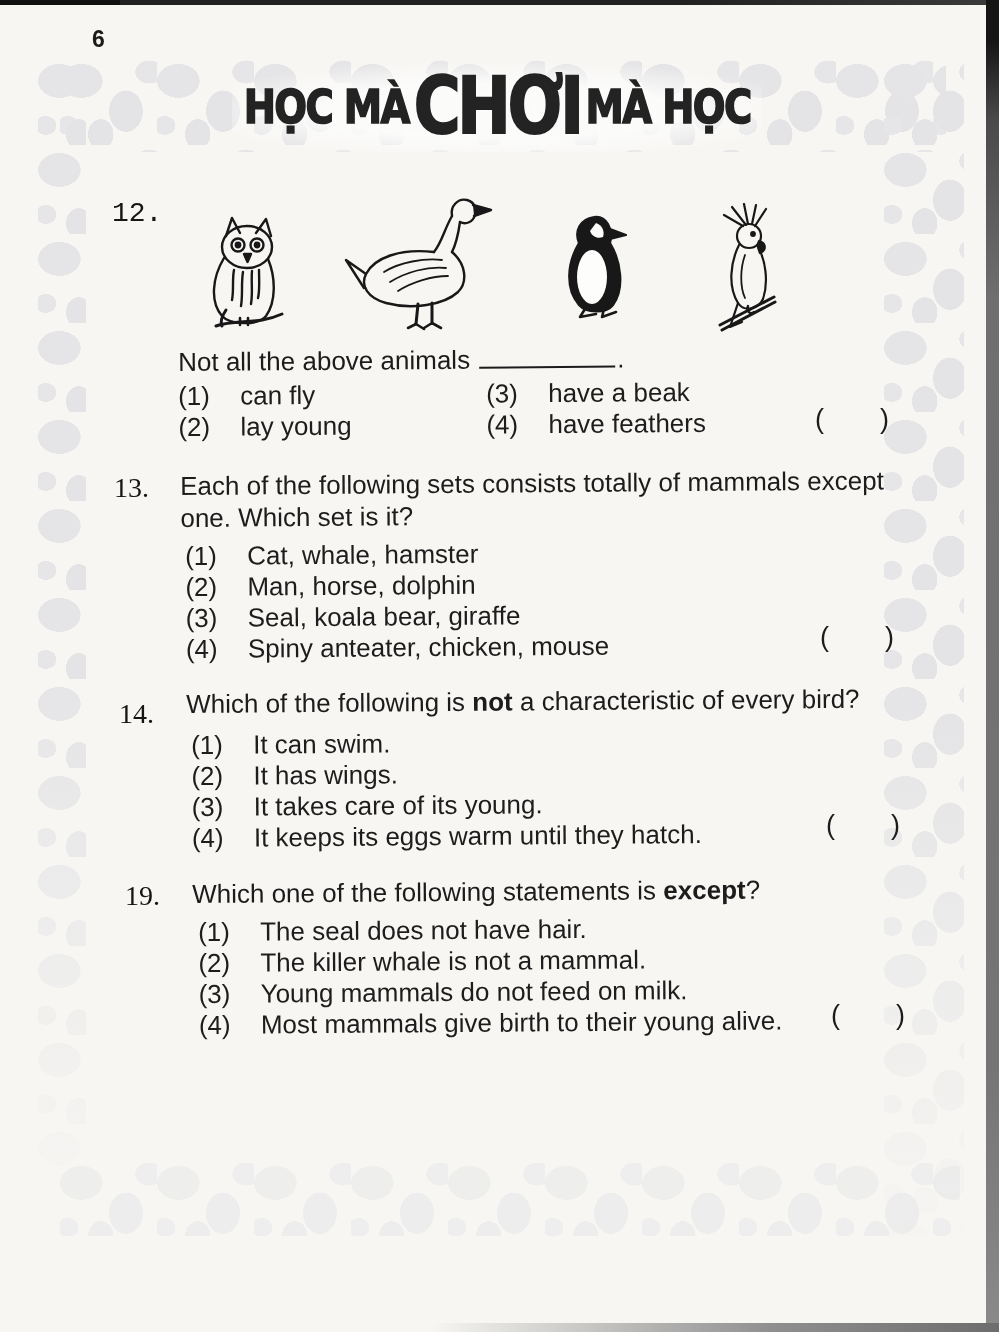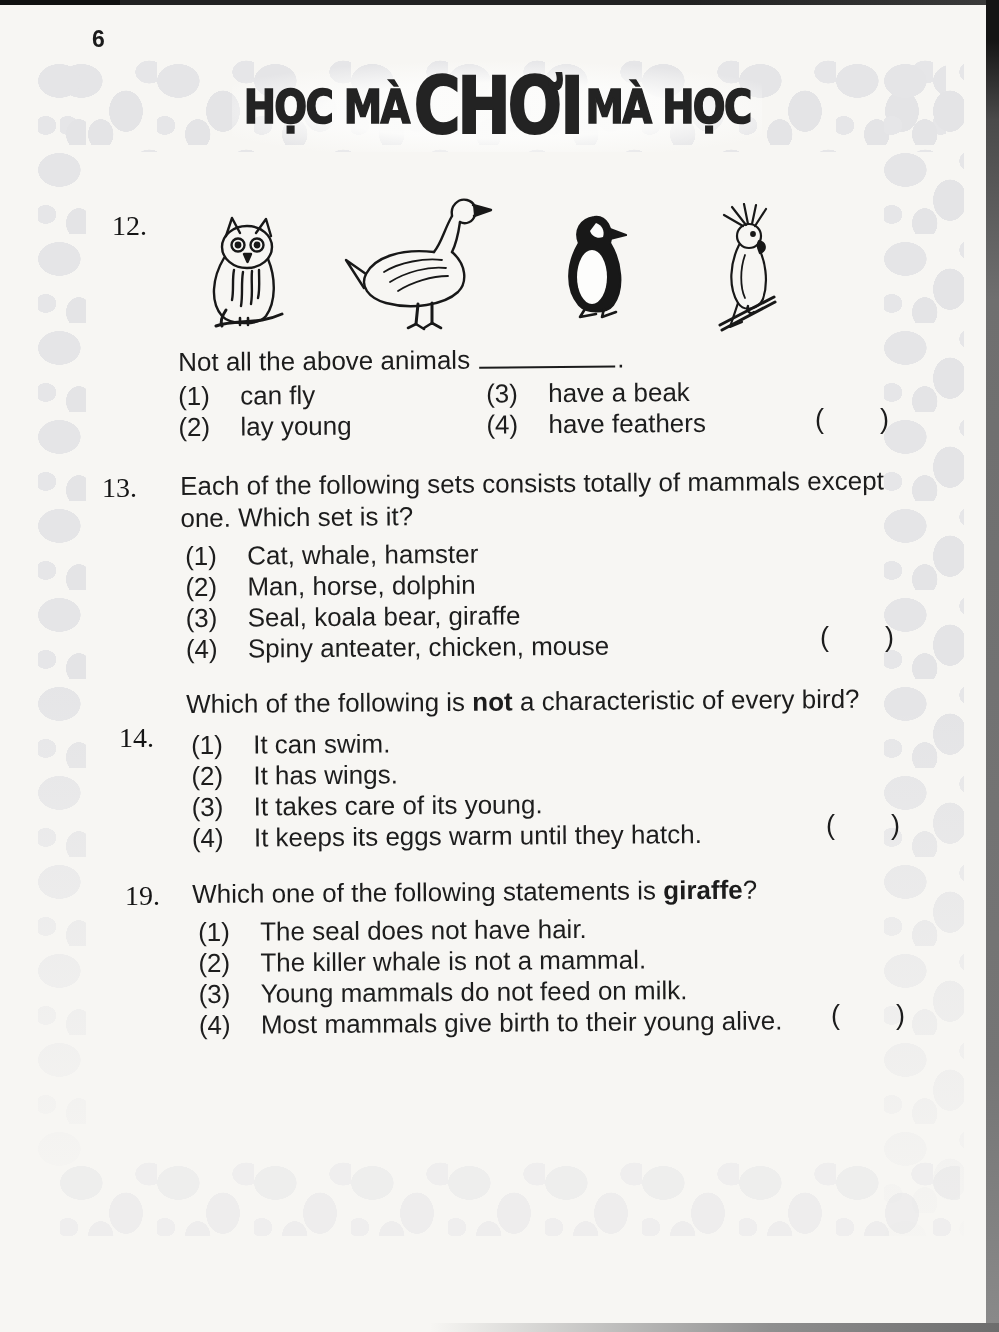--- a/index.html
+++ b/index.html
@@ -76,21 +76,21 @@
 
 <div class="page-number">6</div>
 <div class="title-wrap">
   <div class="title-inner">
     <span class="title-sm">HỌC MÀ</span>
     <span class="title-lg">CHƠI</span>
     <span class="title-sm">MÀ HỌC</span>
   </div>
 </div>
 
-<div class="serif-num" style="position:absolute;left:112px;top:210px;">12.</div>
+<div class="serif-num" style="position:absolute;left:112px;top:198px;font-family:Liberation Mono, monospace;">12.</div>
 
 <div class="animal" style="left:196px;top:214px;">
   <svg width="96" height="118" viewBox="0 0 96 118" fill="none" stroke="#181818" stroke-width="2.4" stroke-linecap="round" stroke-linejoin="round">
     <path d="M30 22 L36 4 L44 19"></path>
       <path d="M60 19 L70 5 L75 22"></path>
     <ellipse cx="51" cy="33" rx="25" ry="21"></ellipse>
     <circle cx="42" cy="31" r="6.5"></circle>
       <circle cx="61" cy="31" r="6.5"></circle>
     <circle cx="42" cy="31" r="2.2" fill="#181818"></circle>
       <circle cx="61" cy="31" r="2.2" fill="#181818"></circle>
@@ -162,21 +162,21 @@
   <div class="opt-row">
     <span class="opt-label">(4)</span>
     <span class="opt-text">have feathers</span>
   </div>
 </div>
 <div class="parens" style="left:815px;top:404px;">
   <span>(</span>
     <span>)</span>
 </div>
 
-<div class="serif-num" style="position:absolute;left:102px;top:472px;">13.</div>
+<div class="serif-num" style="position:absolute;left:114px;top:472px;">13.</div>
 <div class="stem tilt" style="position:absolute;left:180px;top:470px;width:745px;">Each of the following sets consists totally of mammals except one. Which set is it?</div>
 <div class="opt-list tilt" style="position:absolute;left:185px;top:541px;">
   <div class="opt-row">
     <span class="opt-label">(1)</span>
     <span class="opt-text">Cat, whale, hamster</span>
   </div>
   <div class="opt-row">
     <span class="opt-label">(2)</span>
     <span class="opt-text">Man, horse, dolphin</span>
   </div>
@@ -187,21 +187,21 @@
   <div class="opt-row">
     <span class="opt-label">(4)</span>
     <span class="opt-text">Spiny anteater, chicken, mouse</span>
   </div>
 </div>
 <div class="parens" style="left:820px;top:622px;">
   <span>(</span>
     <span>)</span>
 </div>
 
-<div class="serif-num" style="position:absolute;left:119px;top:722px;">14.</div>
+<div class="serif-num" style="position:absolute;left:119px;top:698px;">14.</div>
 <div class="stem tilt" style="position:absolute;left:186px;top:688px;width:745px;">
   <span>Which of the following is </span><b>not</b><span> a characteristic of every bird?</span>
 </div>
 <div class="opt-list tilt" style="position:absolute;left:191px;top:730px;">
   <div class="opt-row">
     <span class="opt-label">(1)</span>
     <span class="opt-text">It can swim.</span>
   </div>
   <div class="opt-row">
     <span class="opt-label">(2)</span>
@@ -216,21 +216,21 @@
     <span class="opt-text">It keeps its eggs warm until they hatch.</span>
   </div>
 </div>
 <div class="parens" style="left:826px;top:810px;">
   <span>(</span>
     <span>)</span>
 </div>
 
 <div class="serif-num" style="position:absolute;left:125px;top:880px;">19.</div>
 <div class="stem tilt" style="position:absolute;left:192px;top:878px;width:745px;">
-  <span>Which one of the following statements is </span><b>giraffe</b><span>?</span>
+  <span>Which one of the following statements is </span><b>except</b><span>?</span>
 </div>
 <div class="opt-list tilt" style="position:absolute;left:198px;top:917px;">
   <div class="opt-row">
     <span class="opt-label">(1)</span>
     <span class="opt-text">The seal does not have hair.</span>
   </div>
   <div class="opt-row">
     <span class="opt-label">(2)</span>
     <span class="opt-text">The killer whale is not a mammal.</span>
   </div>

